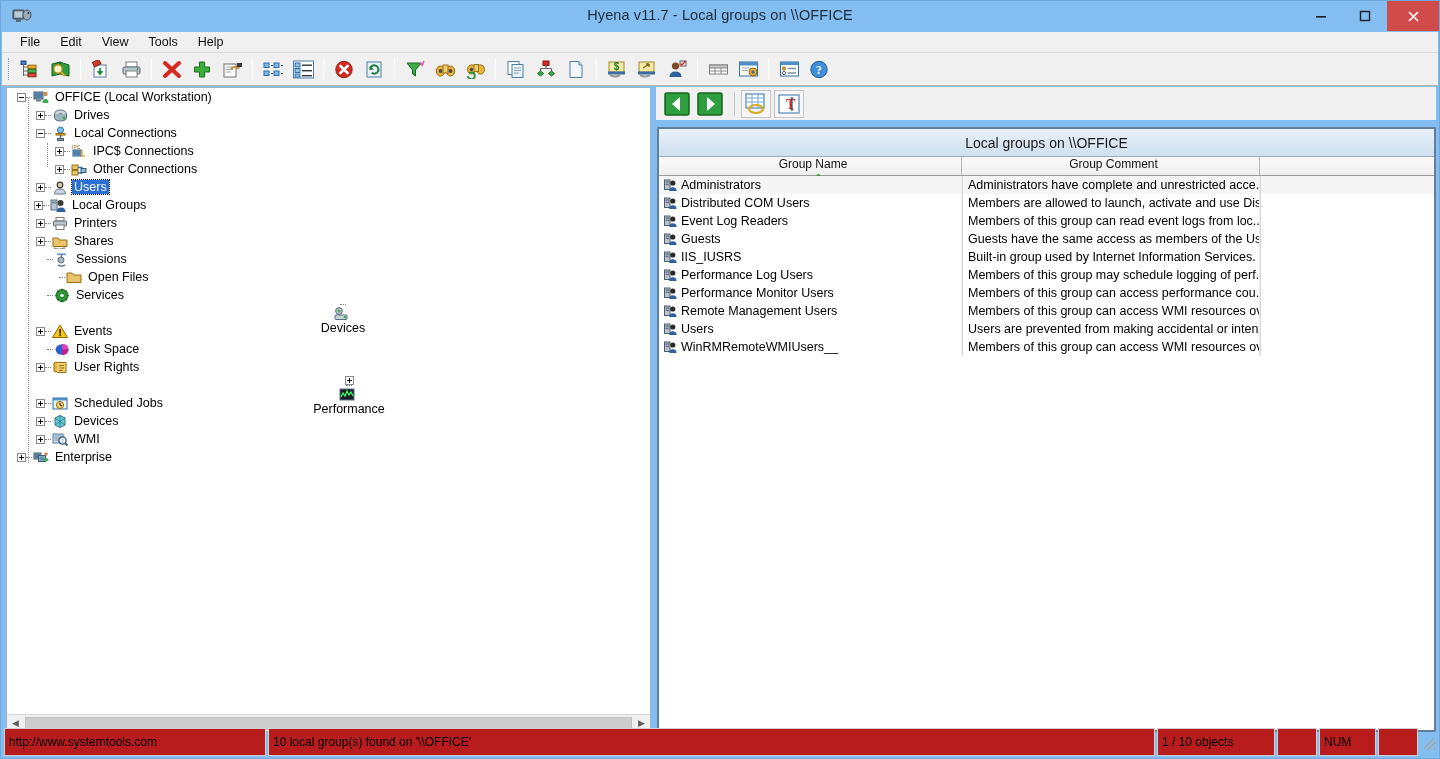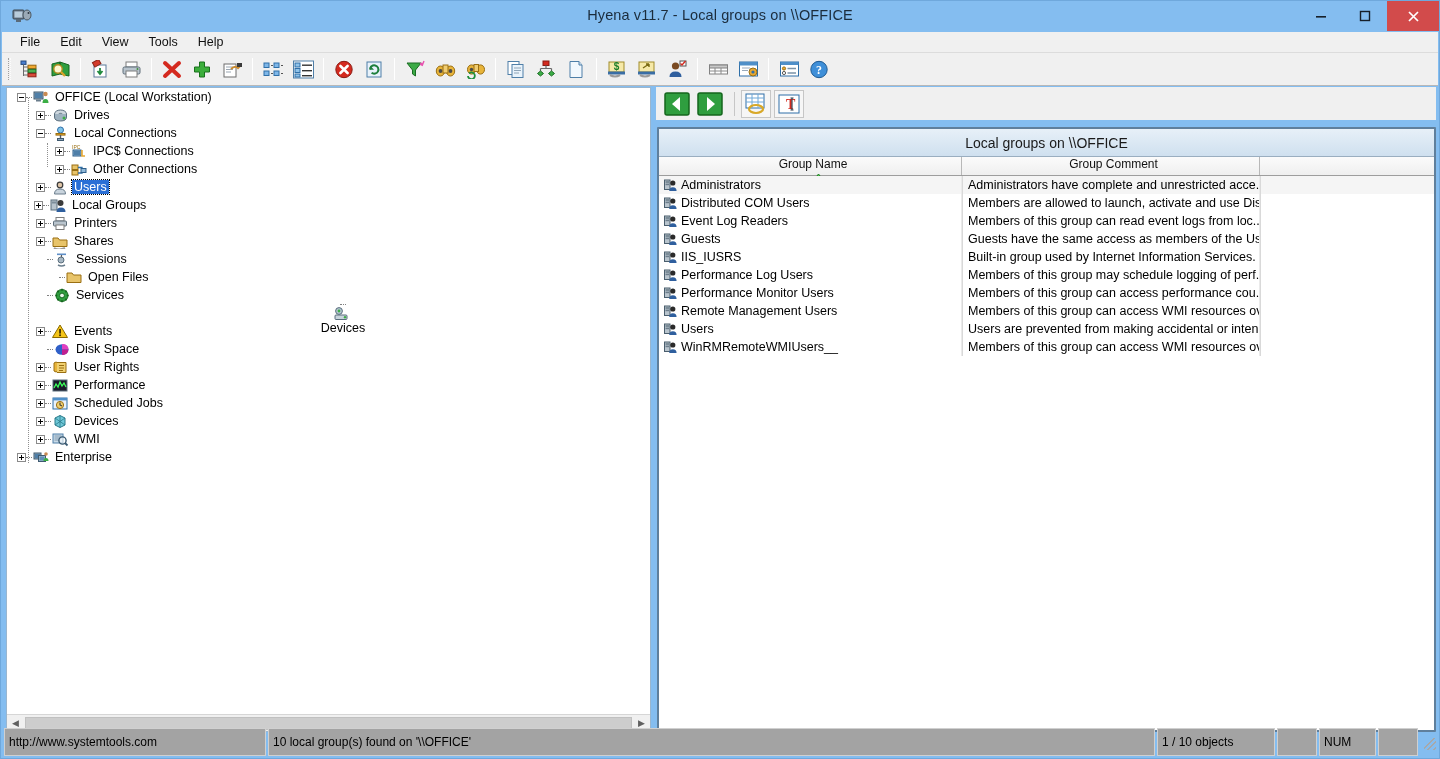--- a/index.html
+++ b/index.html
@@ -225,21 +225,21 @@
 
   
   #statusbar {
     position: absolute; left: 3px; bottom: 6px;
     width: 1434px; height: 20px;
     display: flex; align-items: center;
     font-size: 12px; color: #000;
   }
   .sb-cell {
     height: 28px;
-    background: #a3a3a3;
+    background: #b91c1c;
     border: 1px solid #d0d0d0;
     display: flex; align-items: center;
     padding: 0 4px;
     margin-right: 2px;
     overflow: hidden; white-space: nowrap;
   }
   #sb-url { width: 262px; }
   #sb-msg { flex: 1; }
   #sb-count { width: 118px; }
   #sb-blank1 { width: 40px; }
@@ -707,21 +707,21 @@
             <span class="tline"></span>
             <span class="ticon">
               <svg width="17" height="15" viewBox="0 0 17 15">
                 <path d="M2 3 q2-2 4 0 v8 q-2 2-4 0 z" fill="#e8b43a" stroke="#9a6f12"></path>
                 <path d="M5 2.5 H14 v10 H5" fill="#f0d070" stroke="#9a6f12"></path>
                 <path d="M7 5.5 H12 M7 8 H12 M7 10.5 H11" stroke="#9a6f12" stroke-width="1"></path>
               </svg>
             </span>
             <span class="tlabel">User Rights</span>
           </div>
-          <div class="tnode" style="padding-left: 29px;">
+          <div class="tnode" style="padding-left: 41px; flex-direction: column;">
             <span class="twist plus"></span>
             <span class="tline"></span>
             <span class="ticon">
               <svg width="17" height="15" viewBox="0 0 17 15">
                 <rect x="1" y="2" width="14" height="11" fill="#1a1a2a" stroke="#5a6e7d"></rect>
                 <path d="M2 10 L4 6 L6 9 L8 4 L10 8 L12 5 L14 9" stroke="#3cff5c" stroke-width="1.3" fill="none"></path>
               </svg>
             </span>
             <span class="tlabel">Performance</span>
           </div>

